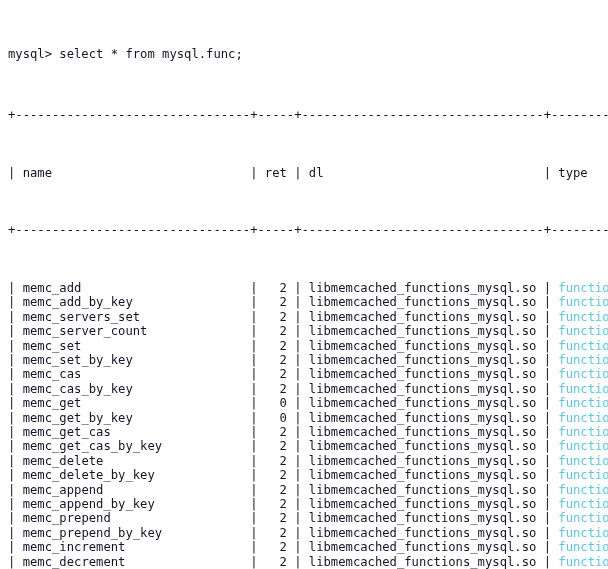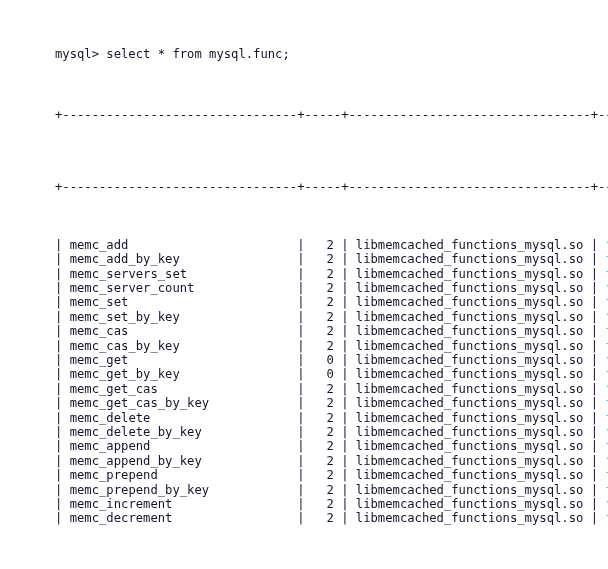--- a/index.html
+++ b/index.html
@@ -19,21 +19,20 @@
     height: 569px;
     background: #ffffff;
     color: #14142b;
     font-family: "DejaVu Sans Mono", "Liberation Mono", monospace;
     font-size: 12.2px;
     line-height: 14.42px;
     letter-spacing: 0px;
     padding: 4px 0 0 8px;
     box-sizing: border-box;
     white-space: pre;
-    margin-left: 47px;
     -webkit-font-smoothing: none;
   }
   .line {
     height: 14.42px;
     white-space: pre;
     font-family: "DejaVu Sans Mono", "Liberation Mono", monospace;
   }
   .prompt-line { margin-bottom: 3px; }
   .rule { color: #14142b; }
   .cell { color: #14142b; }
@@ -41,20 +40,21 @@
 </style>
 </head>
 <body>
 
 <div id="terminal">
 
   <div class="line prompt-line">mysql&gt; select * from mysql.func;</div>
 
   <div class="line rule">+--------------------------------+-----+---------------------------------+----------+</div>
 
+  <div class="line cell" id="header-row"><span>| </span><span class="cell">name                          </span><span> | </span><span class="cell">ret</span><span> | </span><span class="cell">dl                             </span><span> | </span><span class="cell">type    </span></div>
 
   <div class="line rule">+--------------------------------+-----+---------------------------------+----------+</div>
 
   <div id="table-body"><div class="line"><span>| </span><span class="cell">memc_add                      </span><span> | </span><span class="cell">  2</span><span> | </span><span class="cell">libmemcached_functions_mysql.so</span><span> | </span><span class="type-val">function</span></div><div class="line"><span>| </span><span class="cell">memc_add_by_key               </span><span> | </span><span class="cell">  2</span><span> | </span><span class="cell">libmemcached_functions_mysql.so</span><span> | </span><span class="type-val">function</span></div><div class="line"><span>| </span><span class="cell">memc_servers_set              </span><span> | </span><span class="cell">  2</span><span> | </span><span class="cell">libmemcached_functions_mysql.so</span><span> | </span><span class="type-val">function</span></div><div class="line"><span>| </span><span class="cell">memc_server_count             </span><span> | </span><span class="cell">  2</span><span> | </span><span class="cell">libmemcached_functions_mysql.so</span><span> | </span><span class="type-val">function</span></div><div class="line"><span>| </span><span class="cell">memc_set                      </span><span> | </span><span class="cell">  2</span><span> | </span><span class="cell">libmemcached_functions_mysql.so</span><span> | </span><span class="type-val">function</span></div><div class="line"><span>| </span><span class="cell">memc_set_by_key               </span><span> | </span><span class="cell">  2</span><span> | </span><span class="cell">libmemcached_functions_mysql.so</span><span> | </span><span class="type-val">function</span></div><div class="line"><span>| </span><span class="cell">memc_cas                      </span><span> | </span><span class="cell">  2</span><span> | </span><span class="cell">libmemcached_functions_mysql.so</span><span> | </span><span class="type-val">function</span></div><div class="line"><span>| </span><span class="cell">memc_cas_by_key               </span><span> | </span><span class="cell">  2</span><span> | </span><span class="cell">libmemcached_functions_mysql.so</span><span> | </span><span class="type-val">function</span></div><div class="line"><span>| </span><span class="cell">memc_get                      </span><span> | </span><span class="cell">  0</span><span> | </span><span class="cell">libmemcached_functions_mysql.so</span><span> | </span><span class="type-val">function</span></div><div class="line"><span>| </span><span class="cell">memc_get_by_key               </span><span> | </span><span class="cell">  0</span><span> | </span><span class="cell">libmemcached_functions_mysql.so</span><span> | </span><span class="type-val">function</span></div><div class="line"><span>| </span><span class="cell">memc_get_cas                  </span><span> | </span><span class="cell">  2</span><span> | </span><span class="cell">libmemcached_functions_mysql.so</span><span> | </span><span class="type-val">function</span></div><div class="line"><span>| </span><span class="cell">memc_get_cas_by_key           </span><span> | </span><span class="cell">  2</span><span> | </span><span class="cell">libmemcached_functions_mysql.so</span><span> | </span><span class="type-val">function</span></div><div class="line"><span>| </span><span class="cell">memc_delete                   </span><span> | </span><span class="cell">  2</span><span> | </span><span class="cell">libmemcached_functions_mysql.so</span><span> | </span><span class="type-val">function</span></div><div class="line"><span>| </span><span class="cell">memc_delete_by_key            </span><span> | </span><span class="cell">  2</span><span> | </span><span class="cell">libmemcached_functions_mysql.so</span><span> | </span><span class="type-val">function</span></div><div class="line"><span>| </span><span class="cell">memc_append                   </span><span> | </span><span class="cell">  2</span><span> | </span><span class="cell">libmemcached_functions_mysql.so</span><span> | </span><span class="type-val">function</span></div><div class="line"><span>| </span><span class="cell">memc_append_by_key            </span><span> | </span><span class="cell">  2</span><span> | </span><span class="cell">libmemcached_functions_mysql.so</span><span> | </span><span class="type-val">function</span></div><div class="line"><span>| </span><span class="cell">memc_prepend                  </span><span> | </span><span class="cell">  2</span><span> | </span><span class="cell">libmemcached_functions_mysql.so</span><span> | </span><span class="type-val">function</span></div><div class="line"><span>| </span><span class="cell">memc_prepend_by_key           </span><span> | </span><span class="cell">  2</span><span> | </span><span class="cell">libmemcached_functions_mysql.so</span><span> | </span><span class="type-val">function</span></div><div class="line"><span>| </span><span class="cell">memc_increment                </span><span> | </span><span class="cell">  2</span><span> | </span><span class="cell">libmemcached_functions_mysql.so</span><span> | </span><span class="type-val">function</span></div><div class="line"><span>| </span><span class="cell">memc_decrement                </span><span> | </span><span class="cell">  2</span><span> | </span><span class="cell">libmemcached_functions_mysql.so</span><span> | </span><span class="type-val">function</span></div></div>
 
   
 
   
 
 </div>

